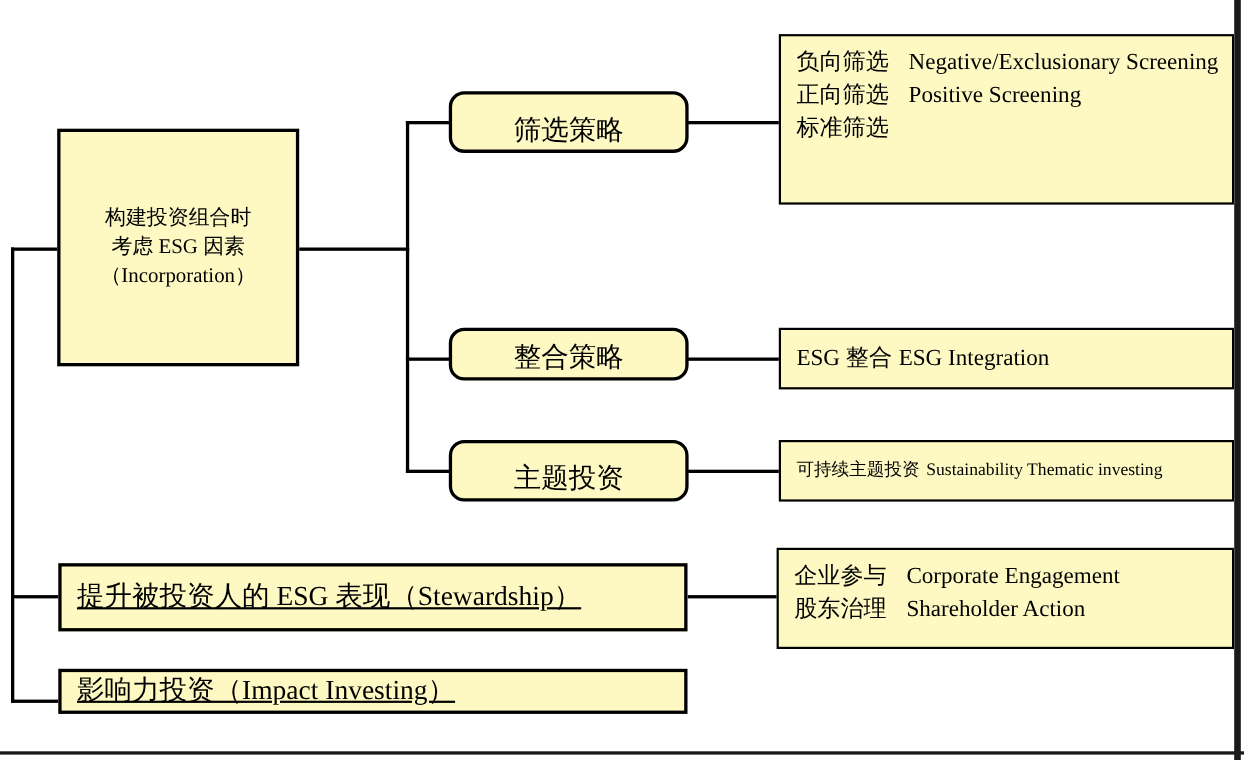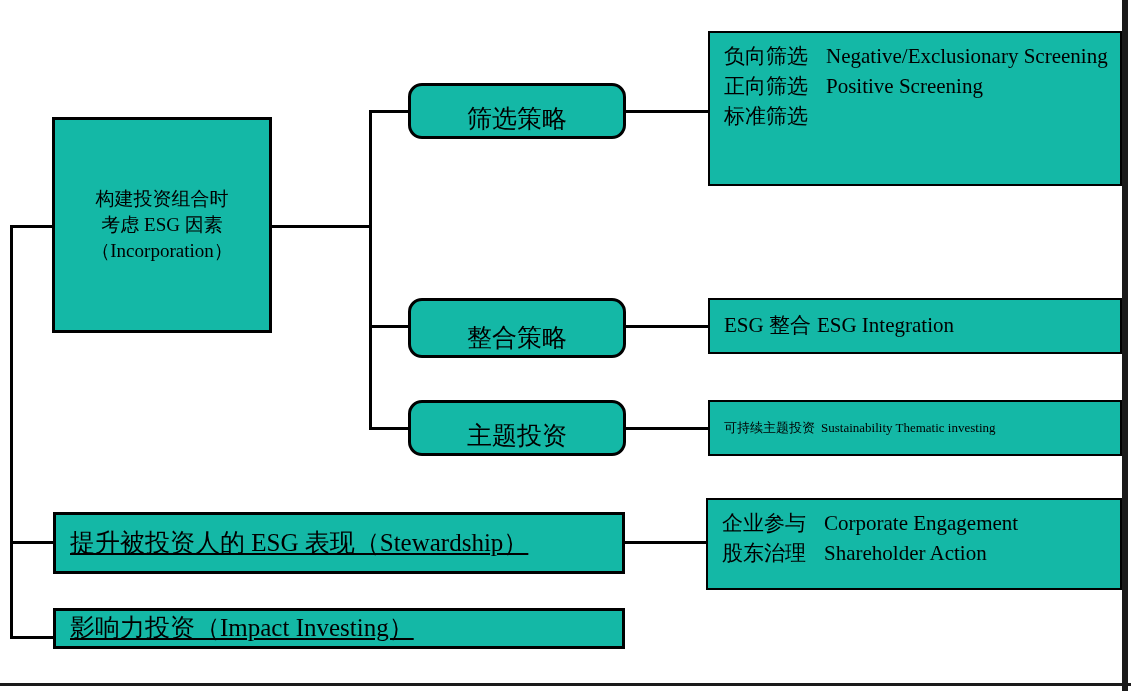--- a/index.html
+++ b/index.html
@@ -32,21 +32,21 @@
     top: 683px;
     width: 1131px;
     height: 3px;
     background: #1a1a1a;
   }
 
   
   .box {
     position: absolute;
     box-sizing: border-box;
-    background: #14b8a6;
+    background: #fef9c3;
     border: 3px solid #000000;
     display: flex;
     align-items: center;
   }
   .box.center {
     justify-content: center;
     text-align: center;
   }
   .box.rounded {
     border-radius: 14px;
@@ -61,21 +61,21 @@
     line-height: 1.38;
     white-space: pre-line;
   }
   .pad-left { padding-left: 14px; }
 
   
   .fs-main   { font-size: 19px; }
   .fs-node   { font-size: 25px; }
   .fs-wide   { font-size: 25px; text-decoration: underline; }
   .fs-list   { font-size: 21px; }
-  .fs-small  { font-size: 13px; }
+  .fs-small  { font-size: 16px; }
 
   
   .ln {
     position: absolute;
     background: #000000;
   }
   .ln-h { height: 3px; }
   .ln-v { width: 3px; }
 
   
@@ -126,21 +126,21 @@
   <div class="box center" style="left:52px; top:117px; width:220px; height:216px;">
     <span class="box-text fs-main">构建投资组合时
 考虑 ESG 因素
 （Incorporation）</span>
   </div>
 
   <div class="box center rounded" style="left:408px; top:83px; width:218px; height:56px;">
     <span class="box-text fs-node">筛选策略</span>
   </div>
 
-  <div class="box center rounded" style="left:408px; top:298px; width:218px; height:60px;">
+  <div class="box center rounded" style="left:408px; top:298px; width:218px; height:48px;">
     <span class="box-text fs-node">整合策略</span>
   </div>
 
   <div class="box center rounded" style="left:408px; top:400px; width:218px; height:56px;">
     <span class="box-text fs-node">主题投资</span>
   </div>
 
   <div class="box thin" style="left:708px; top:31px; width:414px; height:155px; align-items:flex-start;">
     <div class="row-list fs-list pad-left" style="padding-top:9px;">
       <div class="li">

